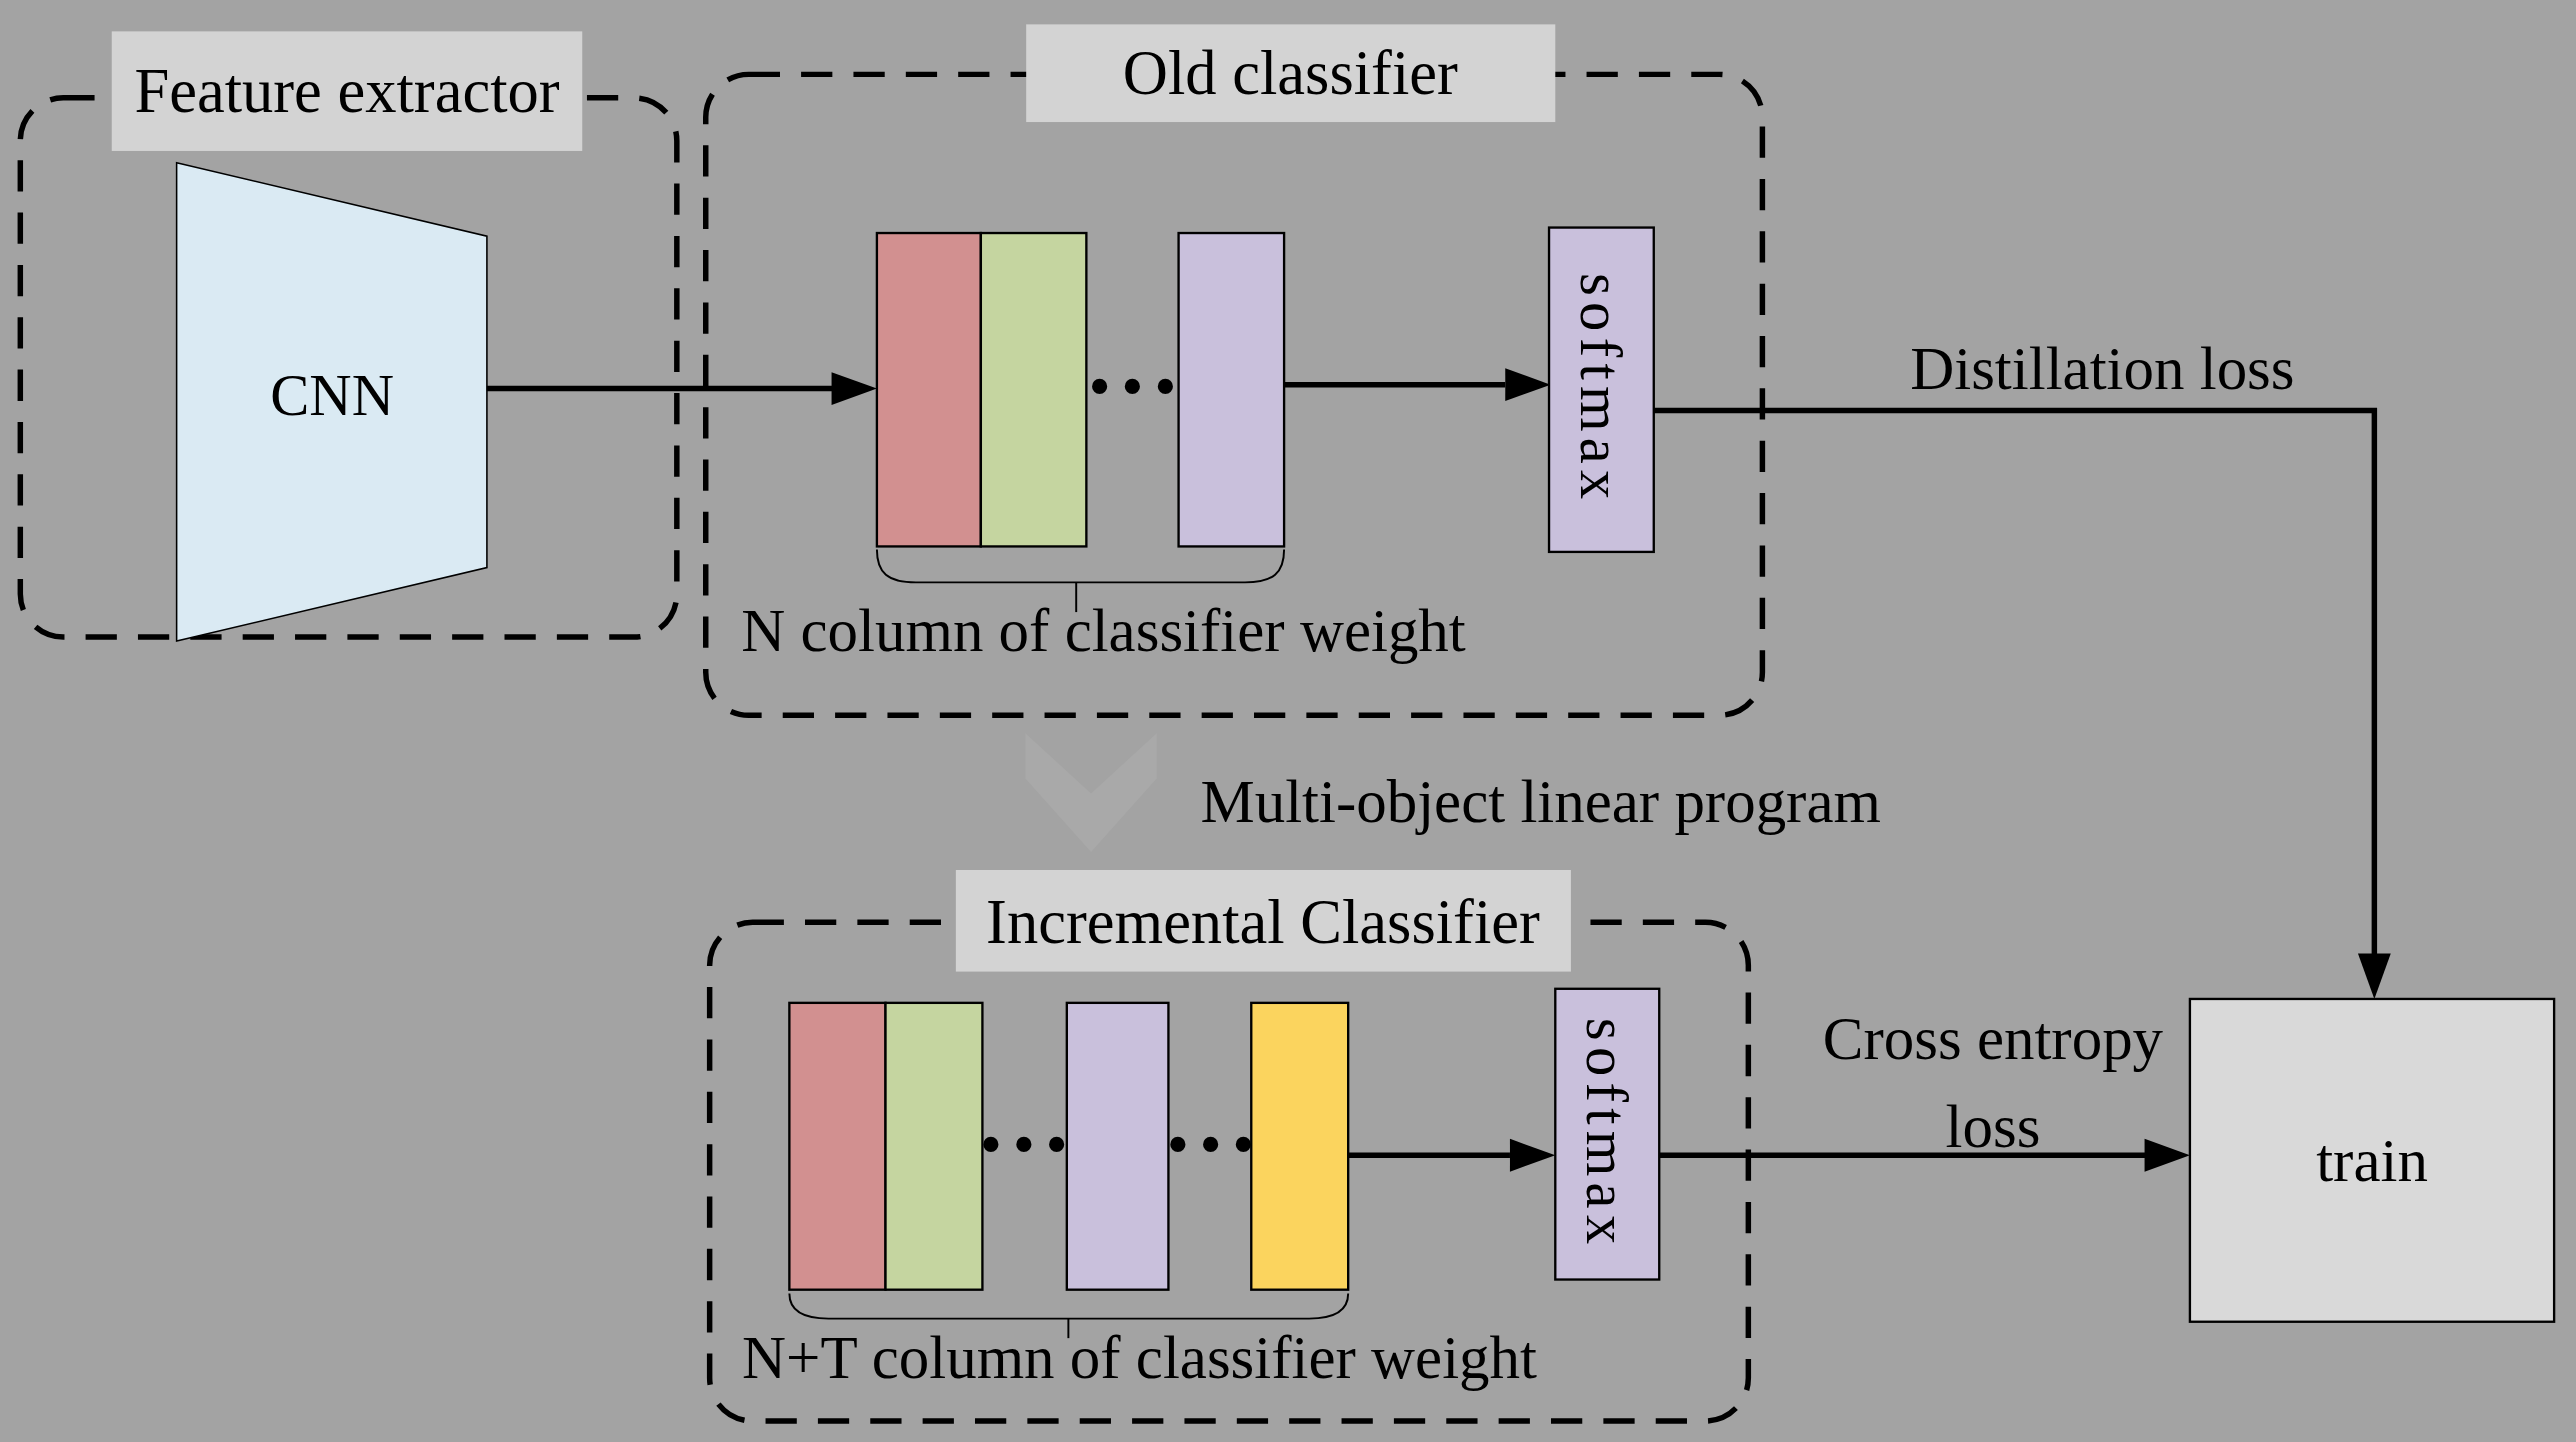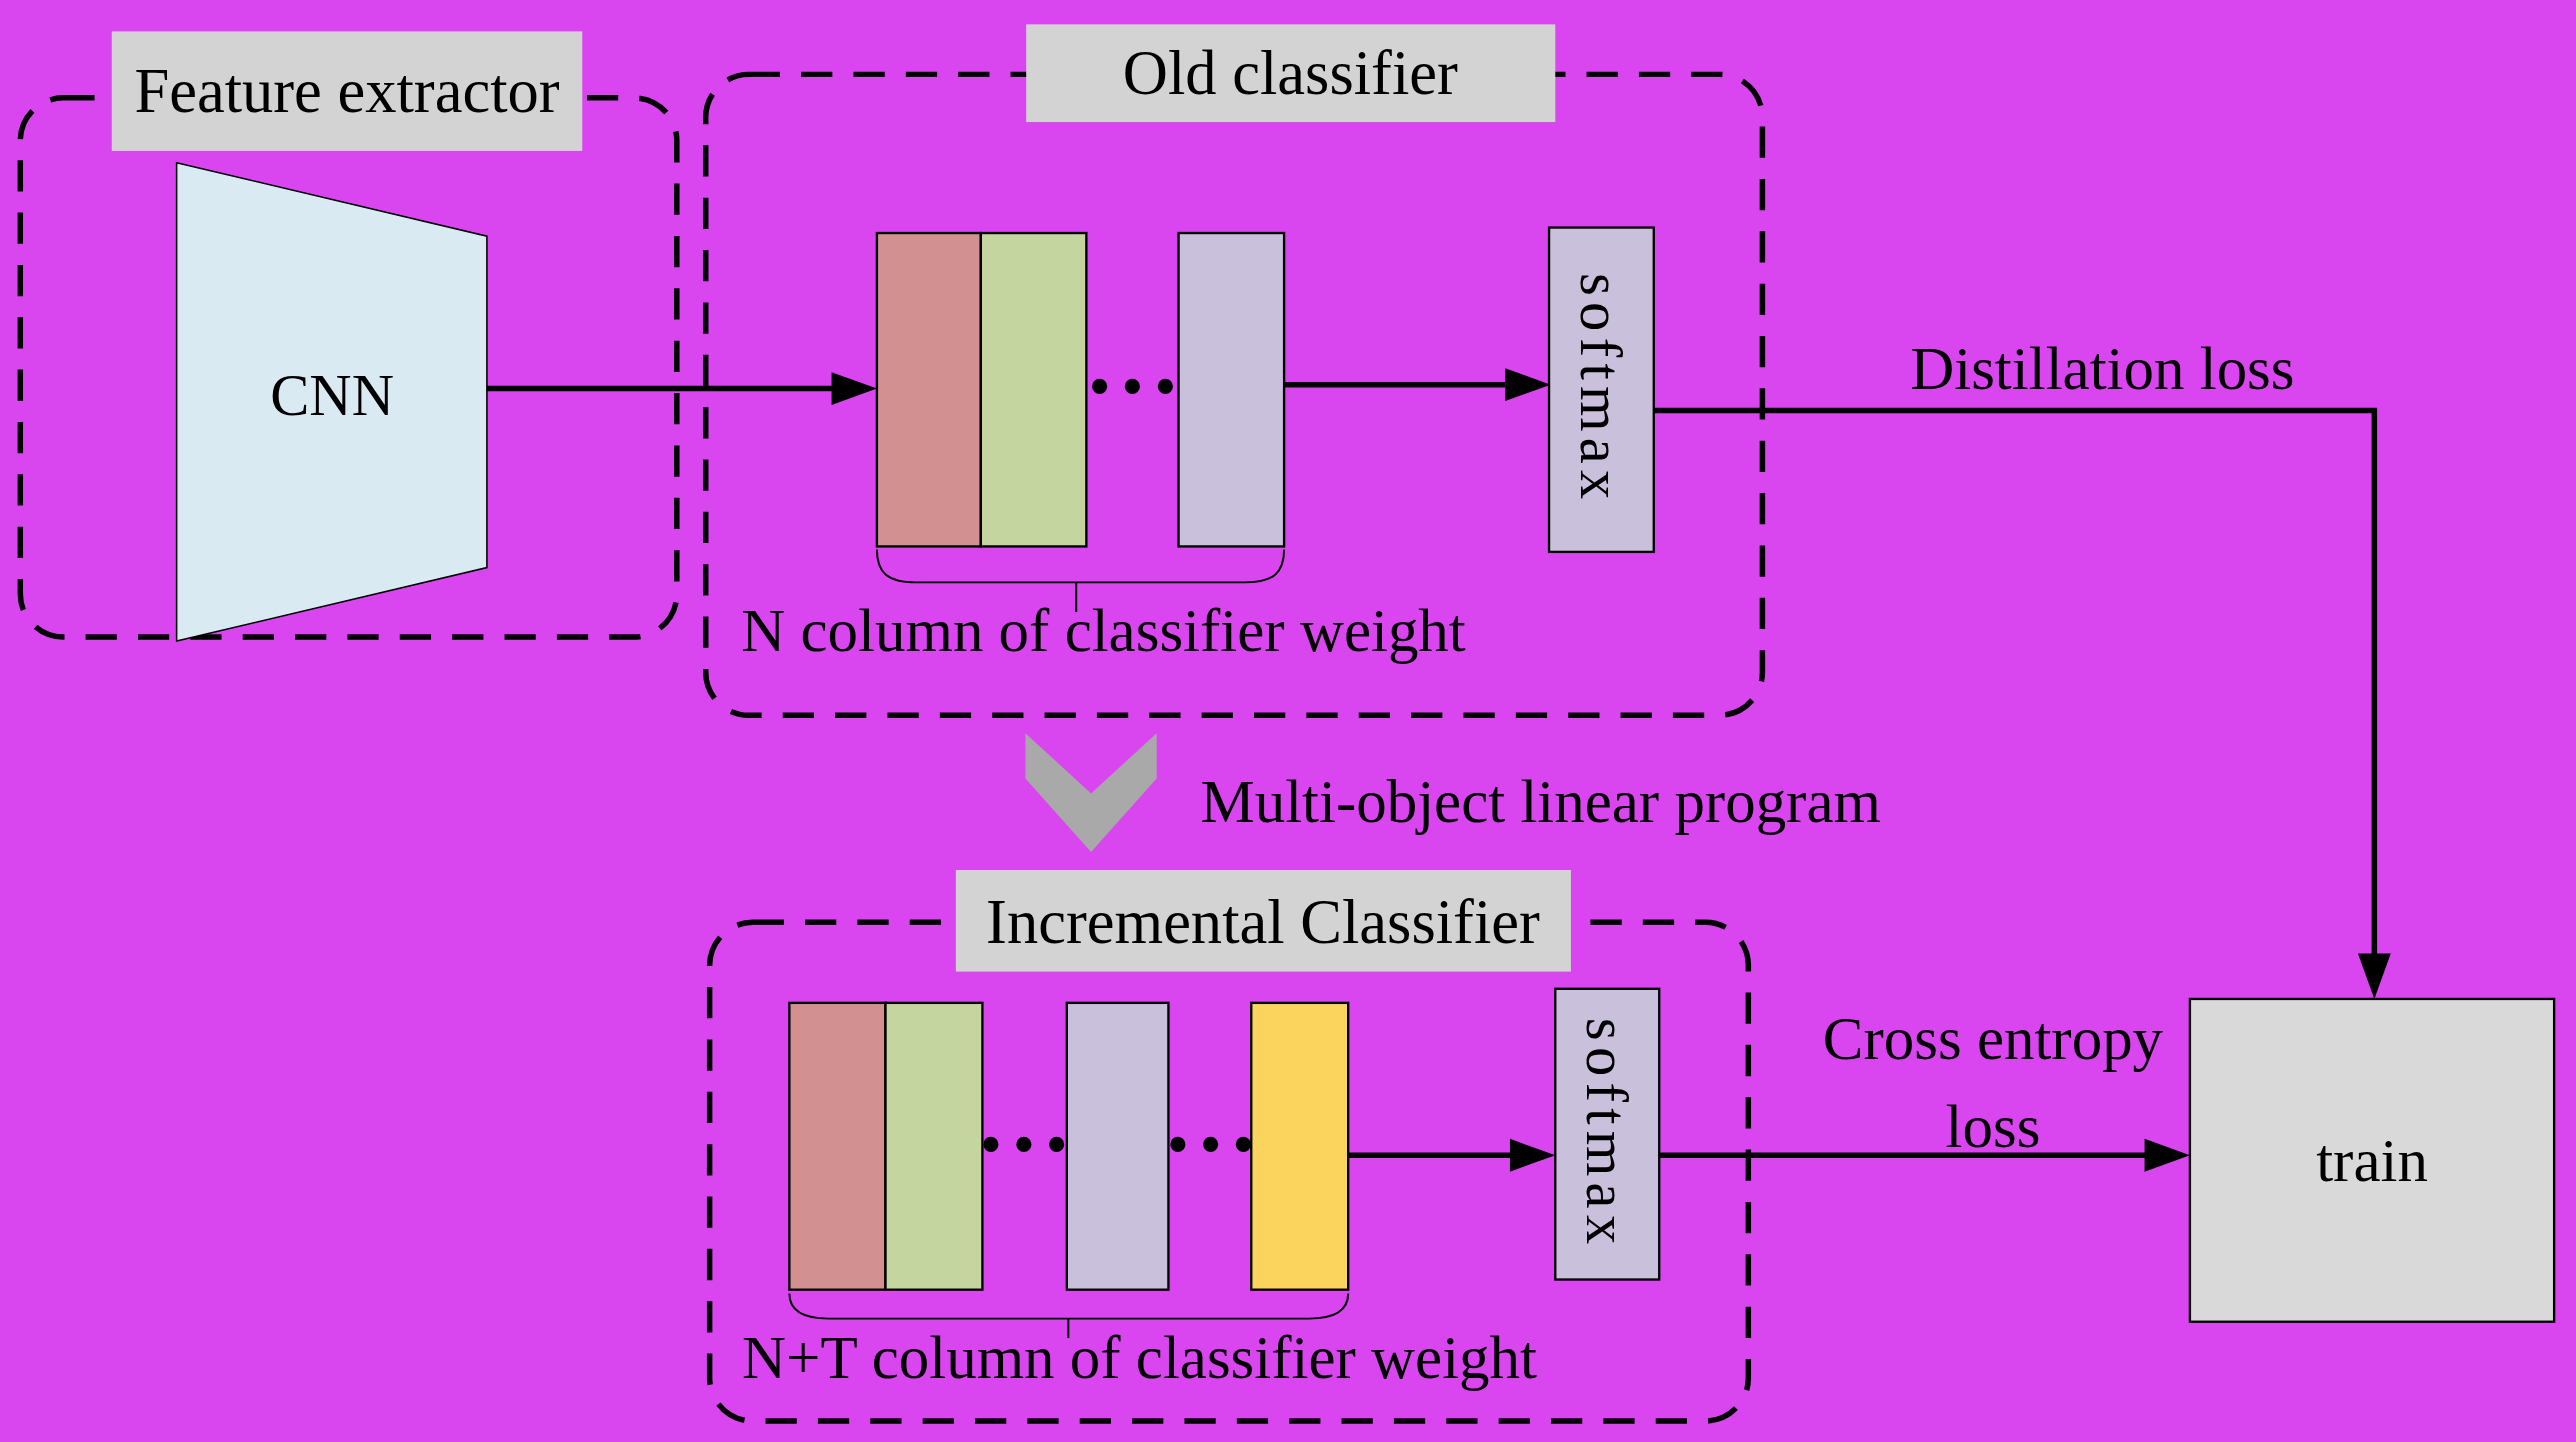--- a/index.html
+++ b/index.html
@@ -1,16 +1,16 @@
 <!DOCTYPE html>
 <html style="--c-bar_red: #d29090; --c-bar_green: #c5d5a0; --c-bar_purple: #c9c0dc; --c-bar_yellow: #fbd45e; --c-softmax_fill: #c9c0dc; --c-cnn_fill: #daeaf3; --c-label_bg: #d3d3d3; --c-train_bg: #d9d9d9; --c-chevron: #a9a9a9; --c-line: #000000;font-size:12.5px"><head>
 <meta charset="utf-8">
 <style>
   html,body{margin:0;padding:0;background:#ffffff;}
-  #canvas{position:relative;width:2576px;height:1443px;background:#d946ef;overflow:hidden;}
+  #canvas{position:relative;width:2576px;height:1443px;background:#a3a3a3;overflow:hidden;}
   svg{position:absolute;left:0;top:0;}
   text{font-family:"Liberation Serif","DejaVu Serif",serif;fill:#000000;}
   .box-title{font-size:80px;}
   .body-text{font-size:78px;}
   .cnn-text{font-size:75px;}
   .softmax-text{font-size:75px;letter-spacing:8px;}
   .ellipsis-text{font-size:120px;font-weight:bold;letter-spacing:2px;}
   .dashed-frame{fill:none;stroke:#000000;stroke-width:7;stroke-dasharray:40 27;}
   .label-plate{fill:var(--c-label_bg);stroke:none;}
   .bar{stroke:#000000;stroke-width:3;}

